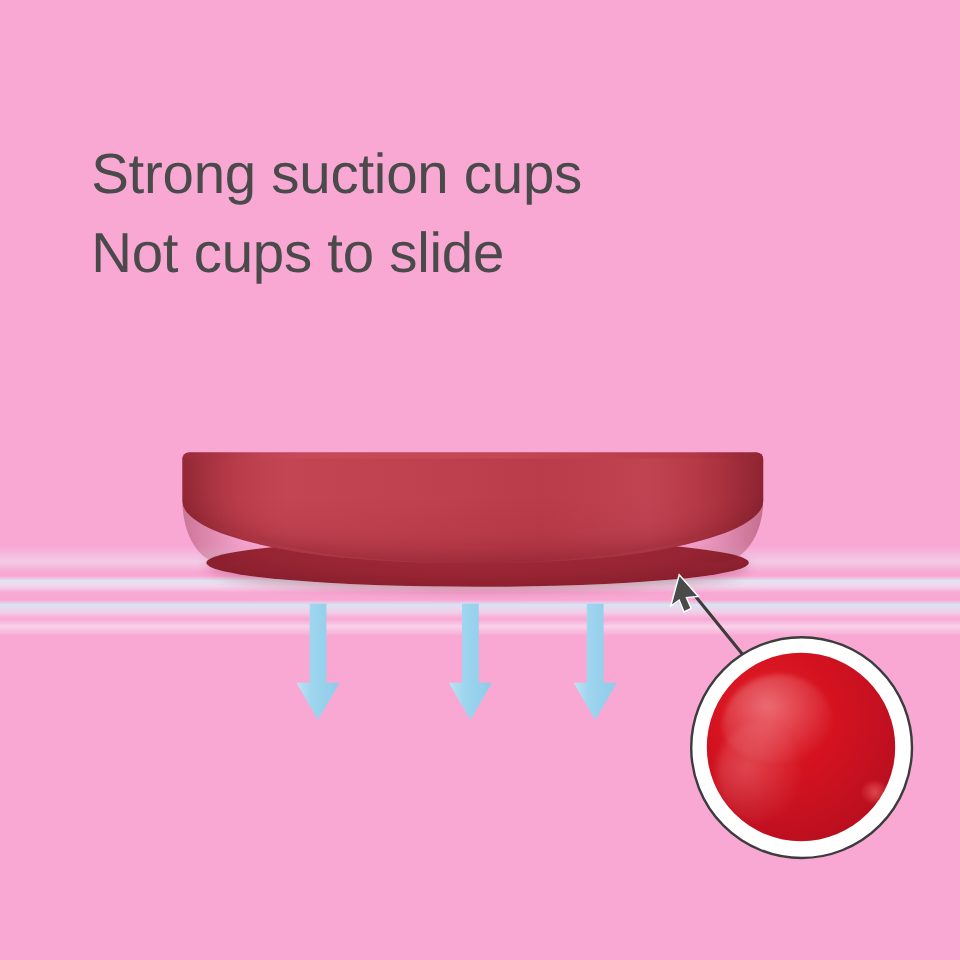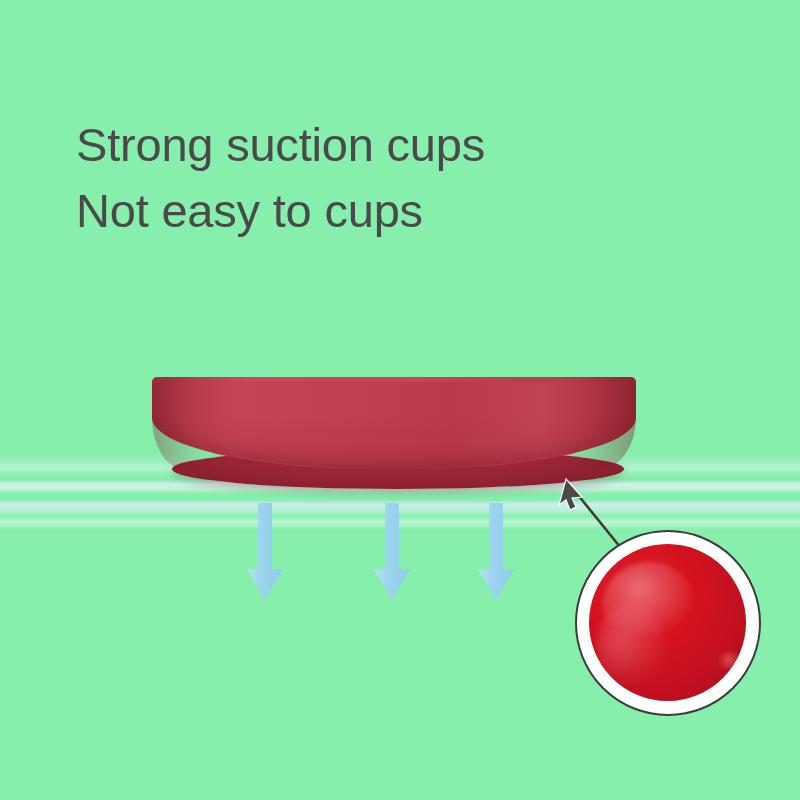--- a/index.html
+++ b/index.html
@@ -7,21 +7,21 @@
     padding: 0;
     background: #ffffff;
   }
   body {
     font-family: "Liberation Sans", sans-serif;
   }
   #stage {
     position: relative;
     width: 800px;
     height: 800px;
-    background: #86efac;
+    background: #f9a8d4;
     overflow: hidden;
   }
 
   
   .headline {
     position: absolute;
     left: 76px;
     top: 112px;
     width: 560px;
   }
@@ -245,21 +245,21 @@
     filter: blur(1.5px);
   }
 </style>
 </head>
 <body>
 
 <div id="stage">
 
   <div class="headline">
     <span class="headline-line">Strong suction cups</span>
-    <span class="headline-line">Not easy to cups</span>
+    <span class="headline-line">Not cups to slide</span>
   </div>
 
   <div class="surface-sheen"></div>
   <div class="surface"></div>
 
   <div class="suction-disc-shadow"></div>
   <div class="suction-disc"></div>
 
   <div class="bowl">
     <div class="bowl-top-edge"></div>

